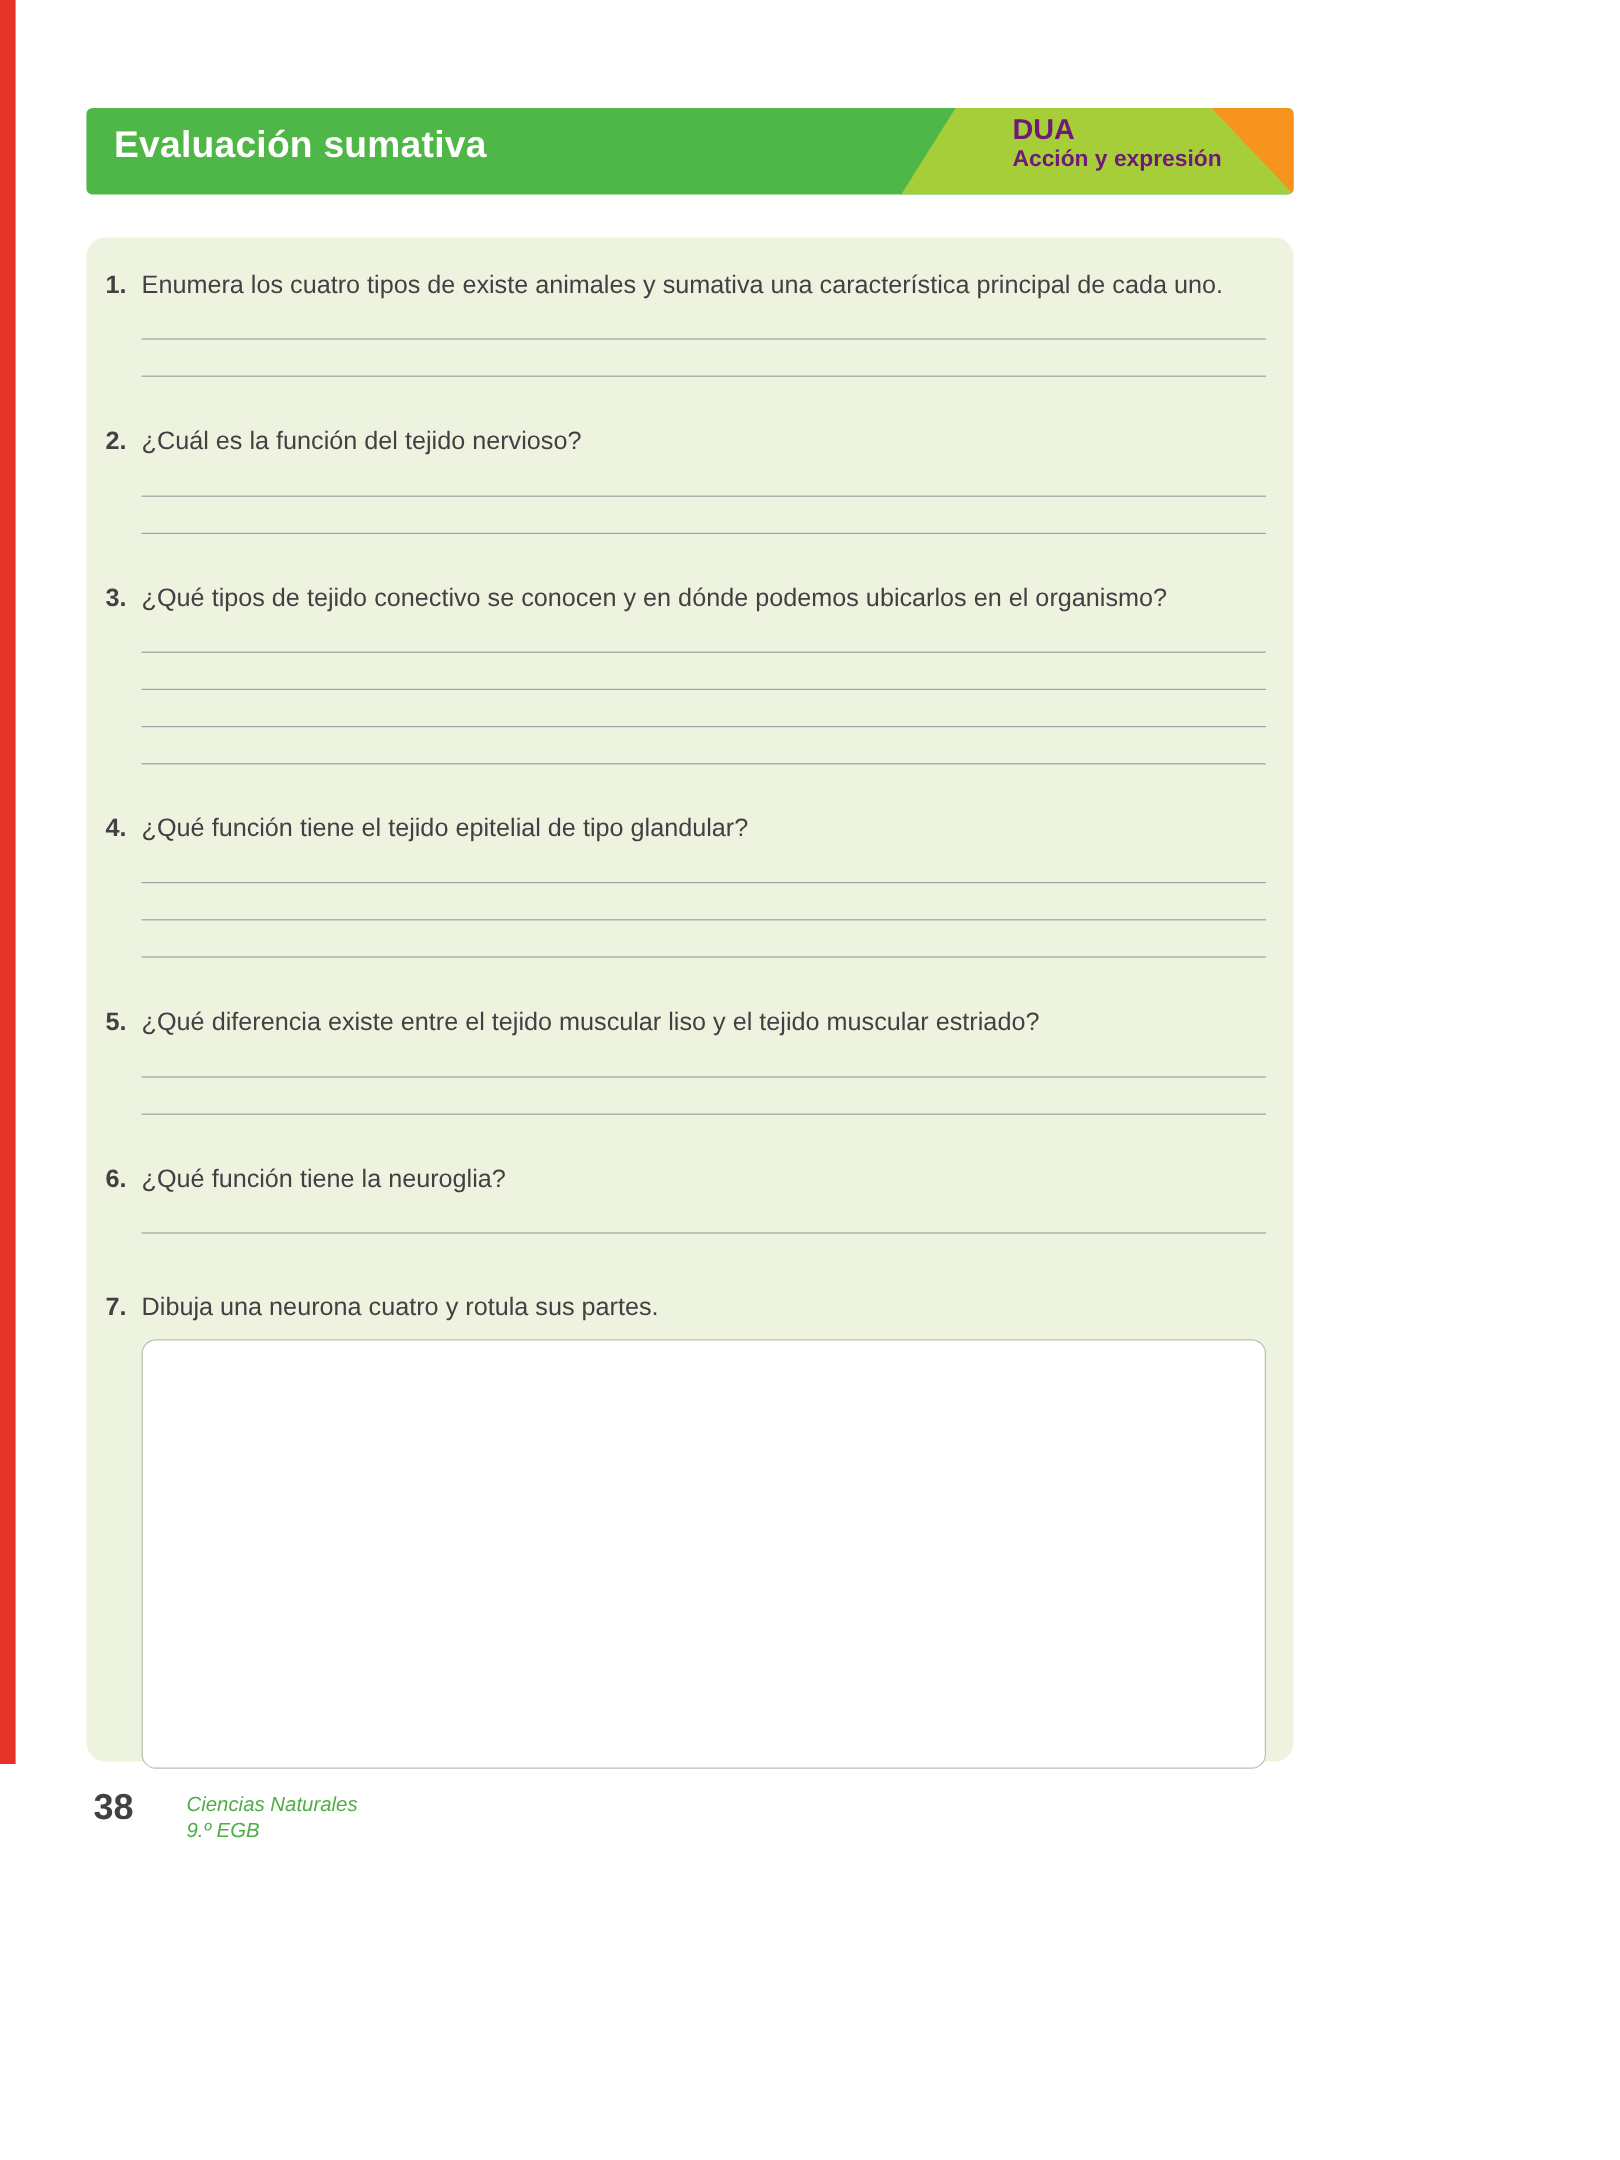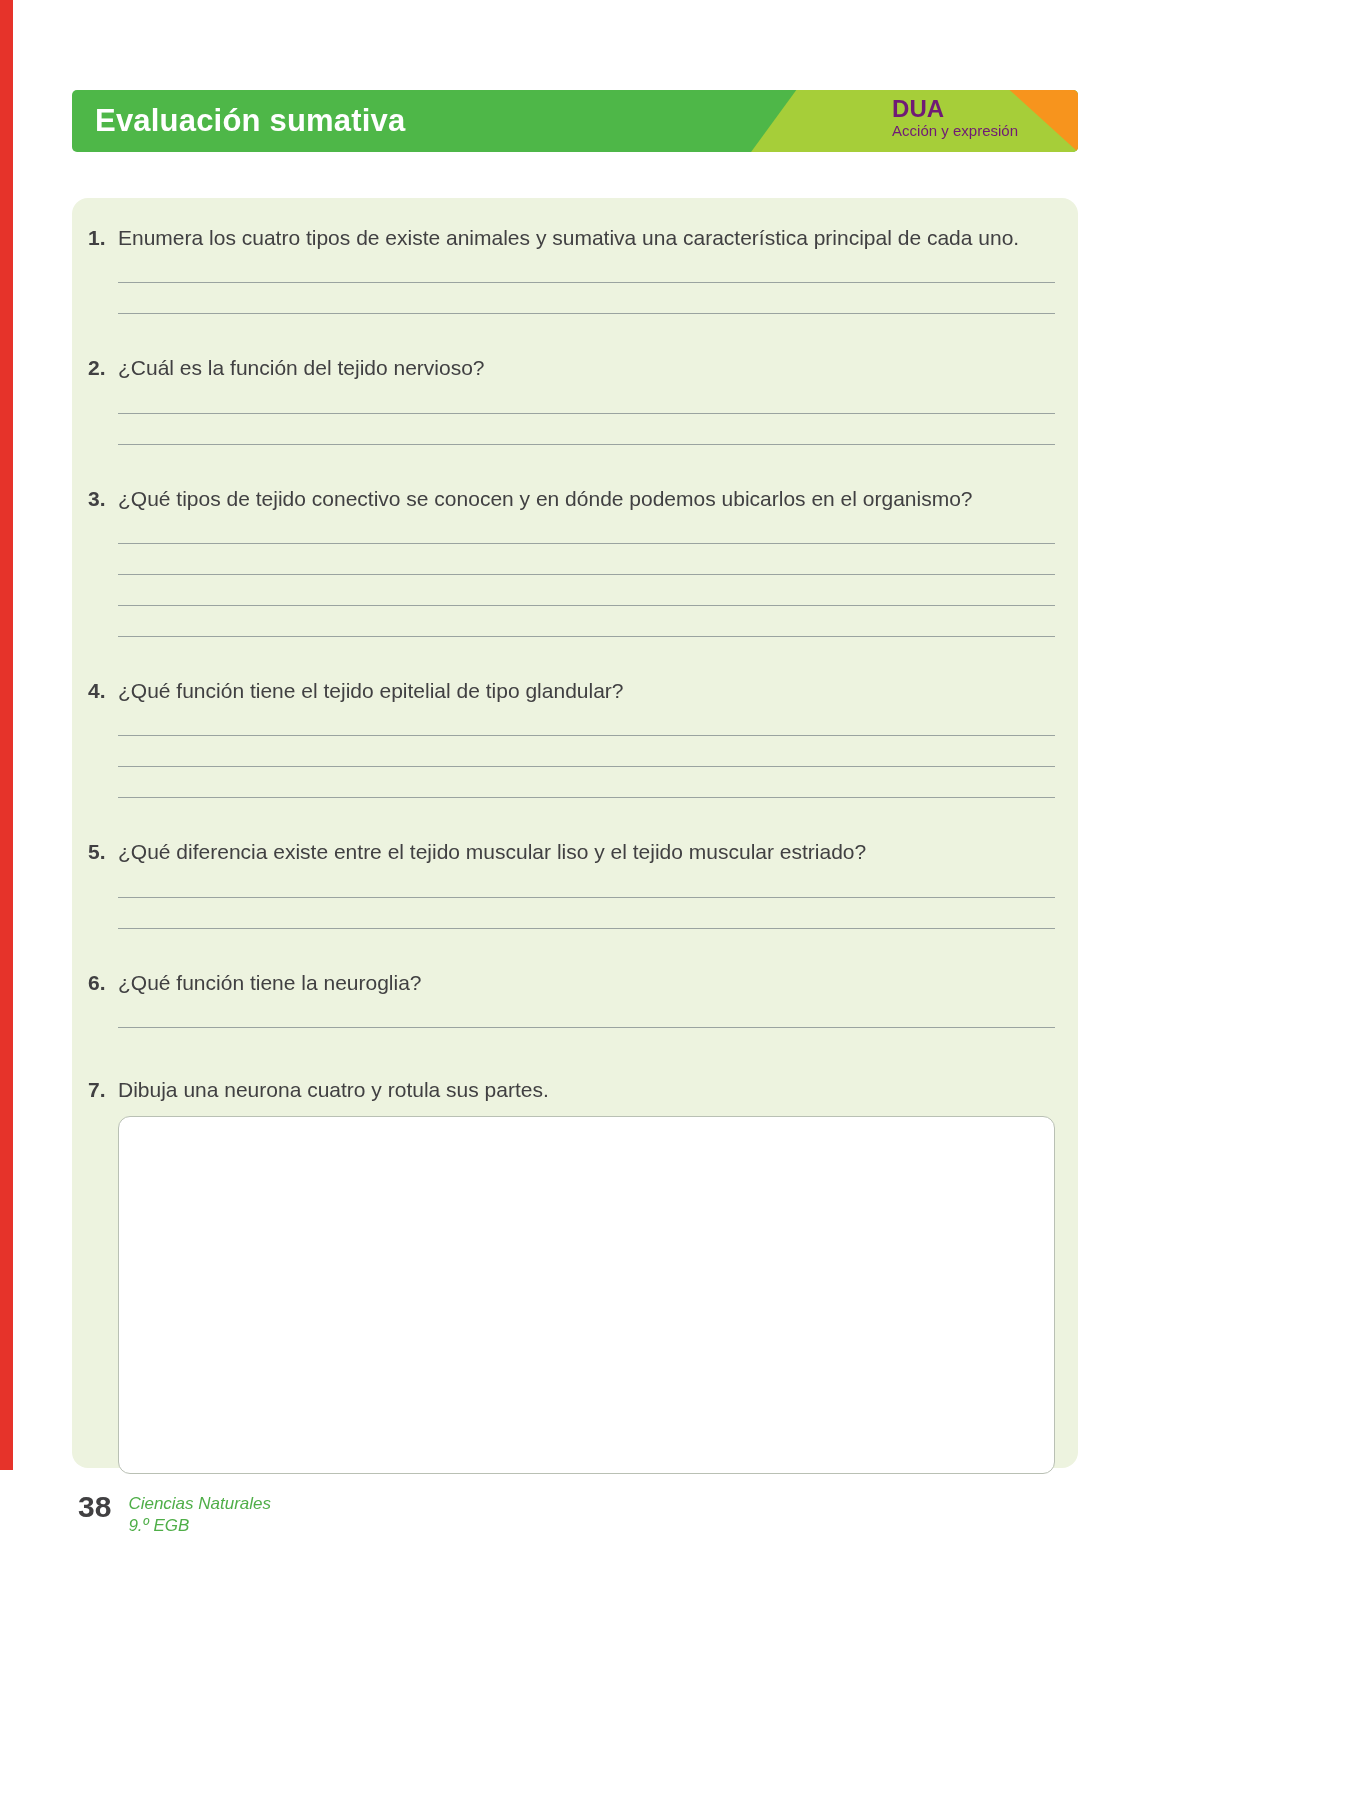--- a/index.html
+++ b/index.html
@@ -22,21 +22,21 @@
     width: 13px;
     height: 1470px;
     background: var(--accent-red, #e6332a);
   }
   
   .header {
     position: absolute;
     left: 72px;
     top: 90px;
     width: 1006px;
-    height: 62px;
+    height: 72px;
     background: var(--header-green, #4eb748);
     border-radius: 5px;
     overflow: hidden;
   }
   .dua-wedge {
     position: absolute;
     inset: 0;
     background: var(--dua-green, #a6ce39);
     clip-path: polygon(72% 0, 100% 0, 100% 100%, 67.5% 100%);
   }
@@ -67,22 +67,22 @@
     z-index: 3;
     text-align: left;
     color: #701a75;
   }
   .dua-main {
     font-size: 24px;
     font-weight: 700;
     line-height: 1.1;
   }
   .dua-sub {
-    font-size: 15px;
-    font-weight: 400;
+    font-size: 19px;
+    font-weight: 700;
     line-height: 1.15;
   }
   
   .panel {
     position: absolute;
     left: 72px;
     top: 198px;
     width: 1006px;
     height: 1270px;
     box-sizing: border-box;
@@ -118,21 +118,21 @@
     border: 1px solid #b9c0b4;
     border-radius: 12px;
   }
   
   .footer {
     position: absolute;
     left: 78px;
     top: 1492px;
     display: flex;
     align-items: flex-start;
-    gap: 17px;
+    gap: 44px;
   }
   .page-num {
     font-size: 30px;
     font-weight: 700;
     color: #414042;
     line-height: 1;
   }
   .footer-meta {
     padding-top: 1px;
     font-size: 17px;

